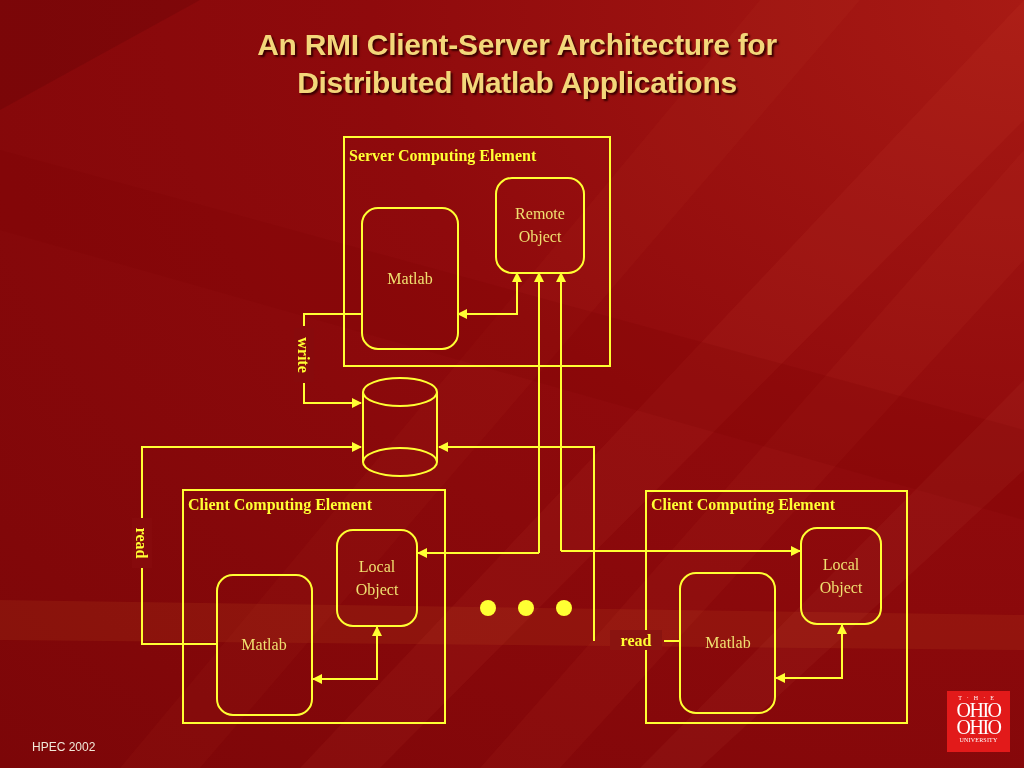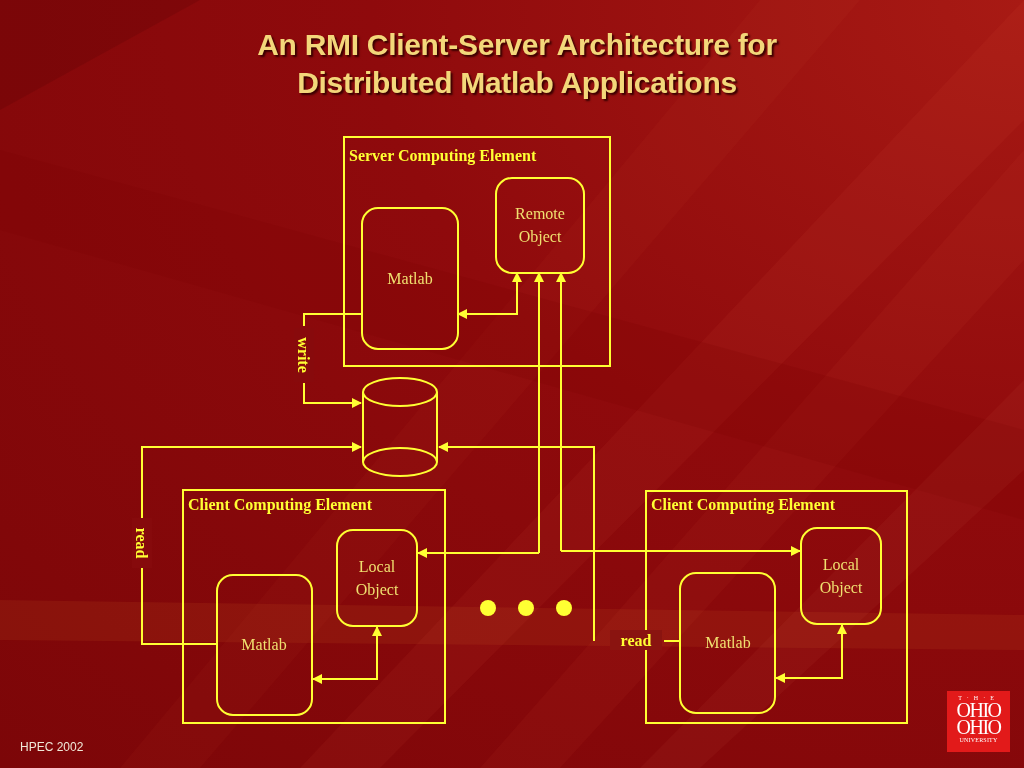--- a/index.html
+++ b/index.html
@@ -21,21 +21,21 @@
     font-family: "Liberation Sans", sans-serif;
     font-weight: bold; font-size: 30px; line-height: 38px;
     text-shadow: 2px 2px 2px #3a0000;
     letter-spacing: -0.3px;
   }
   .title div { margin: 0; }
   svg.diagram { position: absolute; left: 0; top: 0; }
   .lbl { font-family: "Liberation Serif", serif; fill: #ffff33; }
   .lbl-soft { font-family: "Liberation Serif", serif; fill: #f0e070; }
   .footer {
-    position: absolute; left: 20px; top: 740px;
+    position: absolute; left: 32px; top: 740px;
     color: #f0e8d8; font-size: 12px;
     font-family: "Liberation Sans", sans-serif;
   }
   .osu {
     position: absolute; left: 947px; top: 691px; width: 63px; height: 61px;
     background: #e21a1a; color: #fff; text-align: center;
     font-family: "Liberation Serif", serif;
   }
   .osu .the { font-size: 6px; letter-spacing: 5px; margin-top: 4px; line-height: 7px; }
   .osu .ohio { font-size: 20px; line-height: 17px; letter-spacing: -1.5px; }

